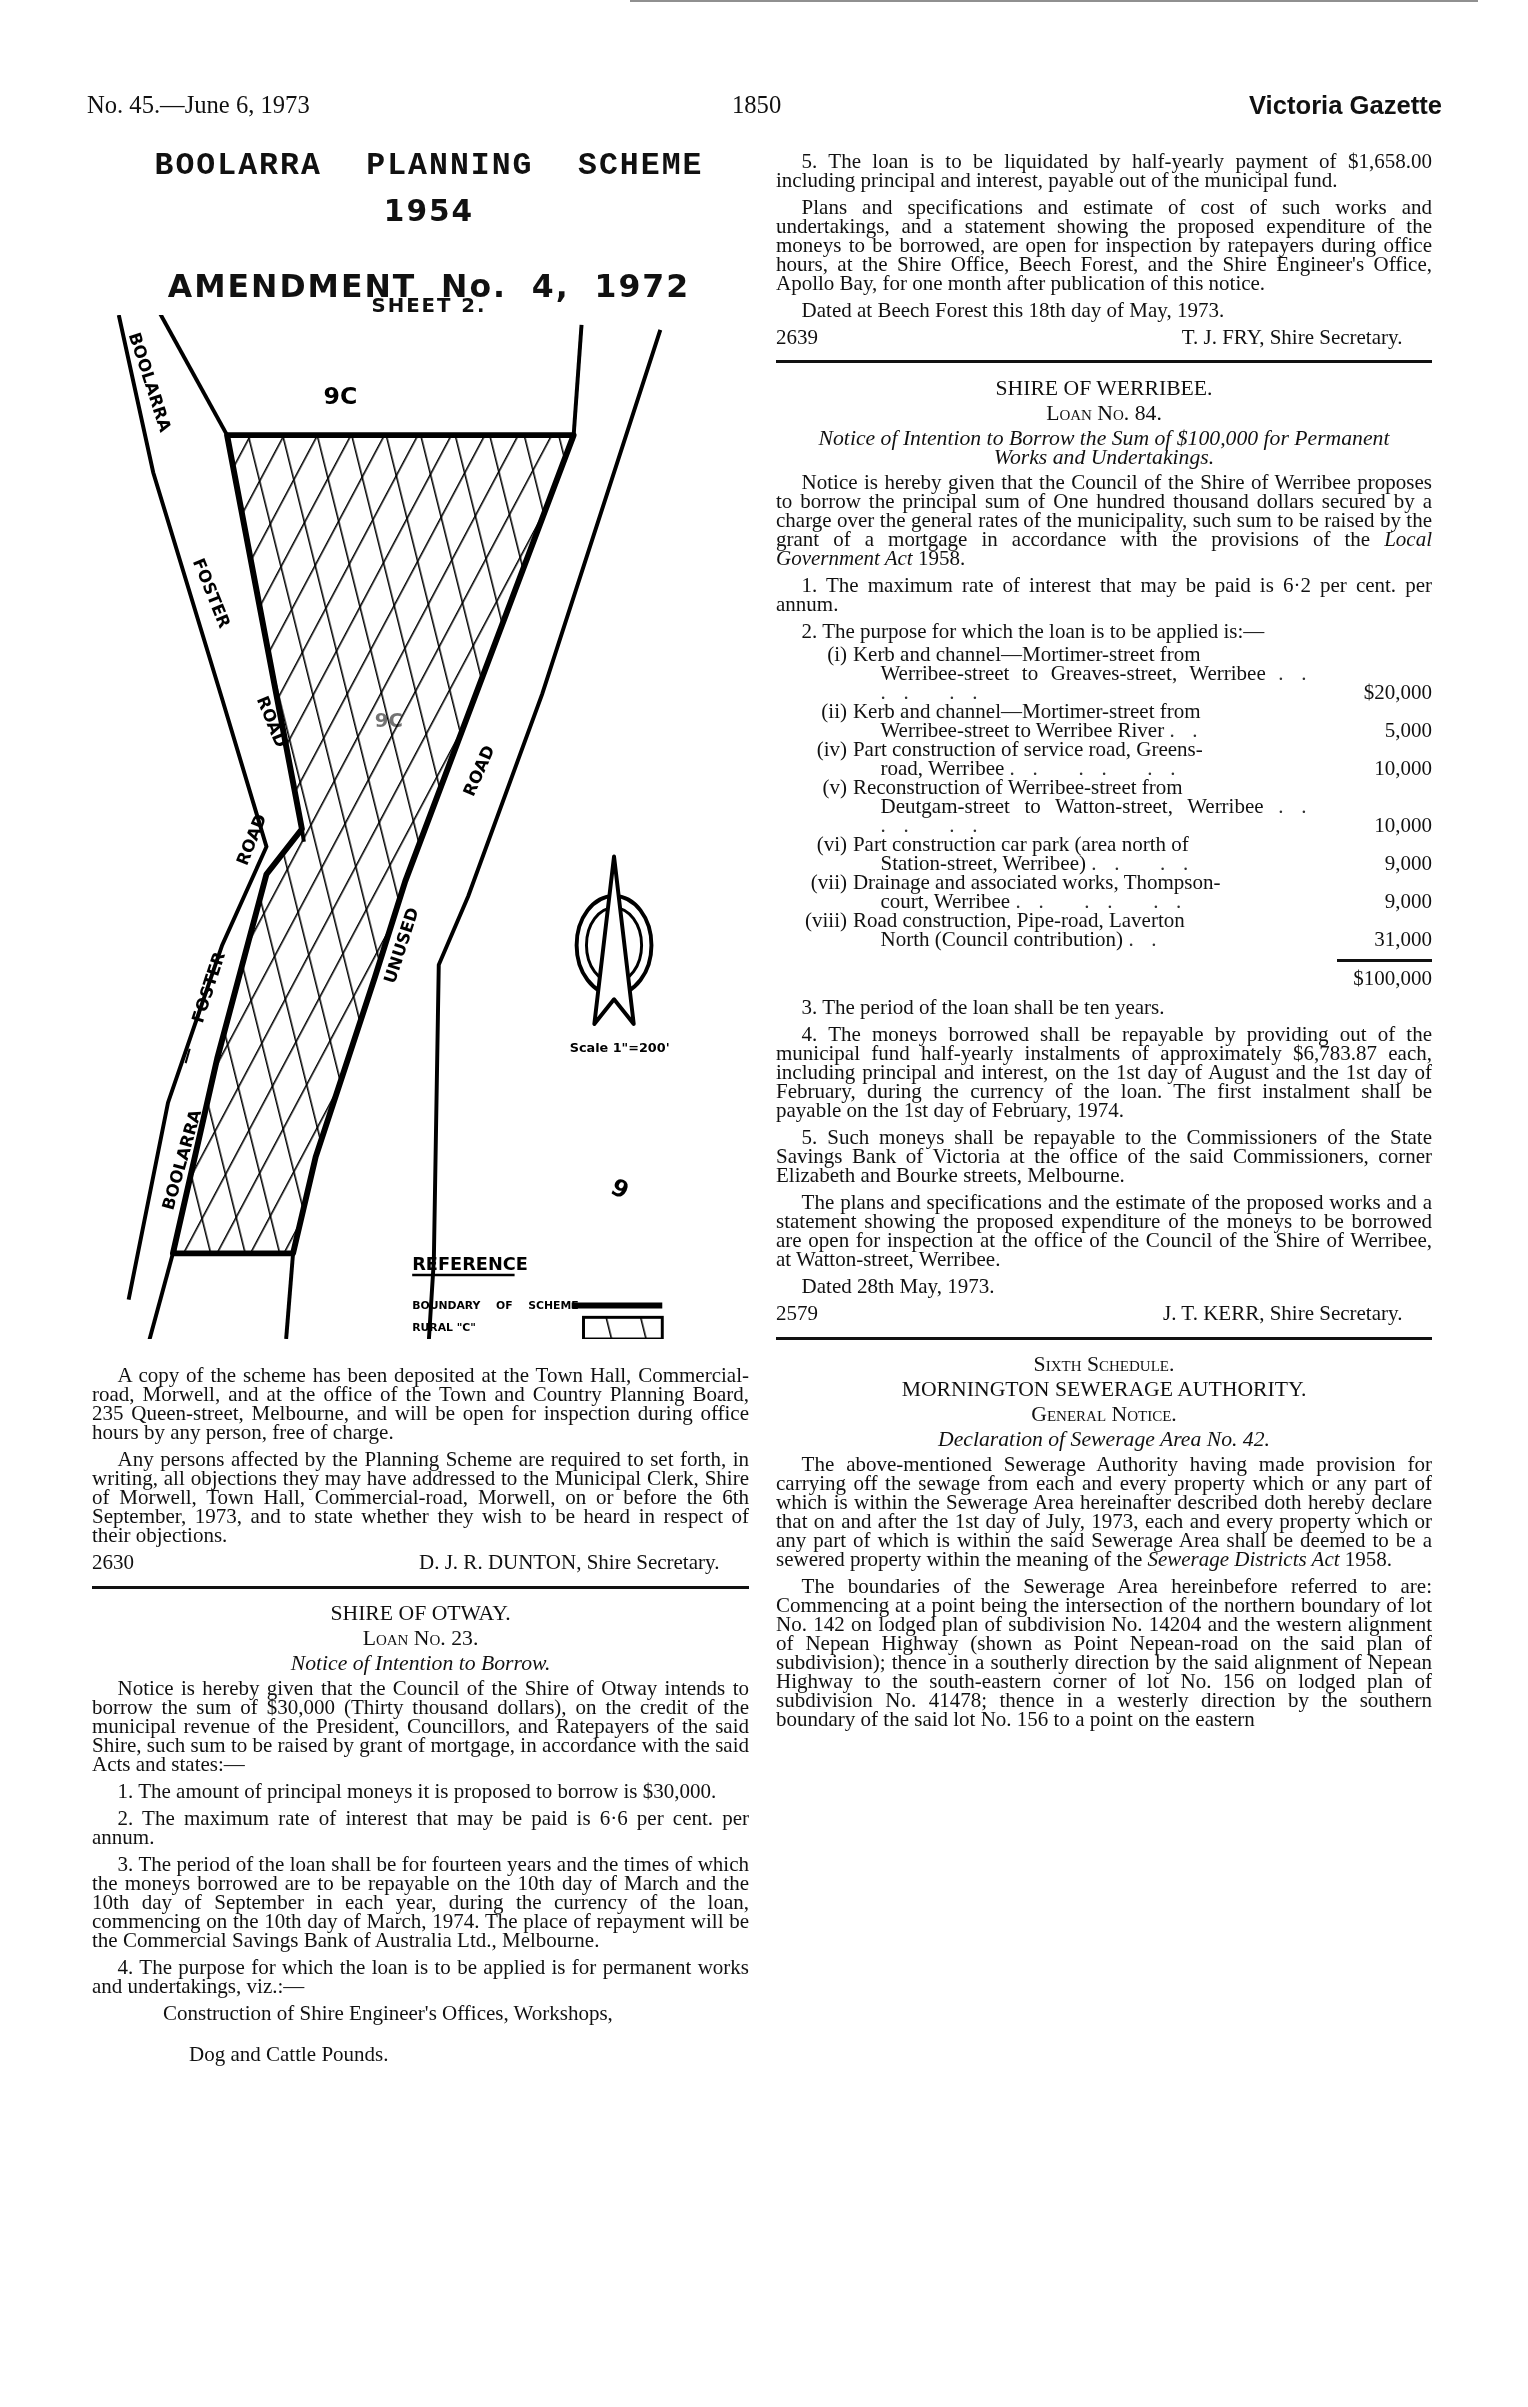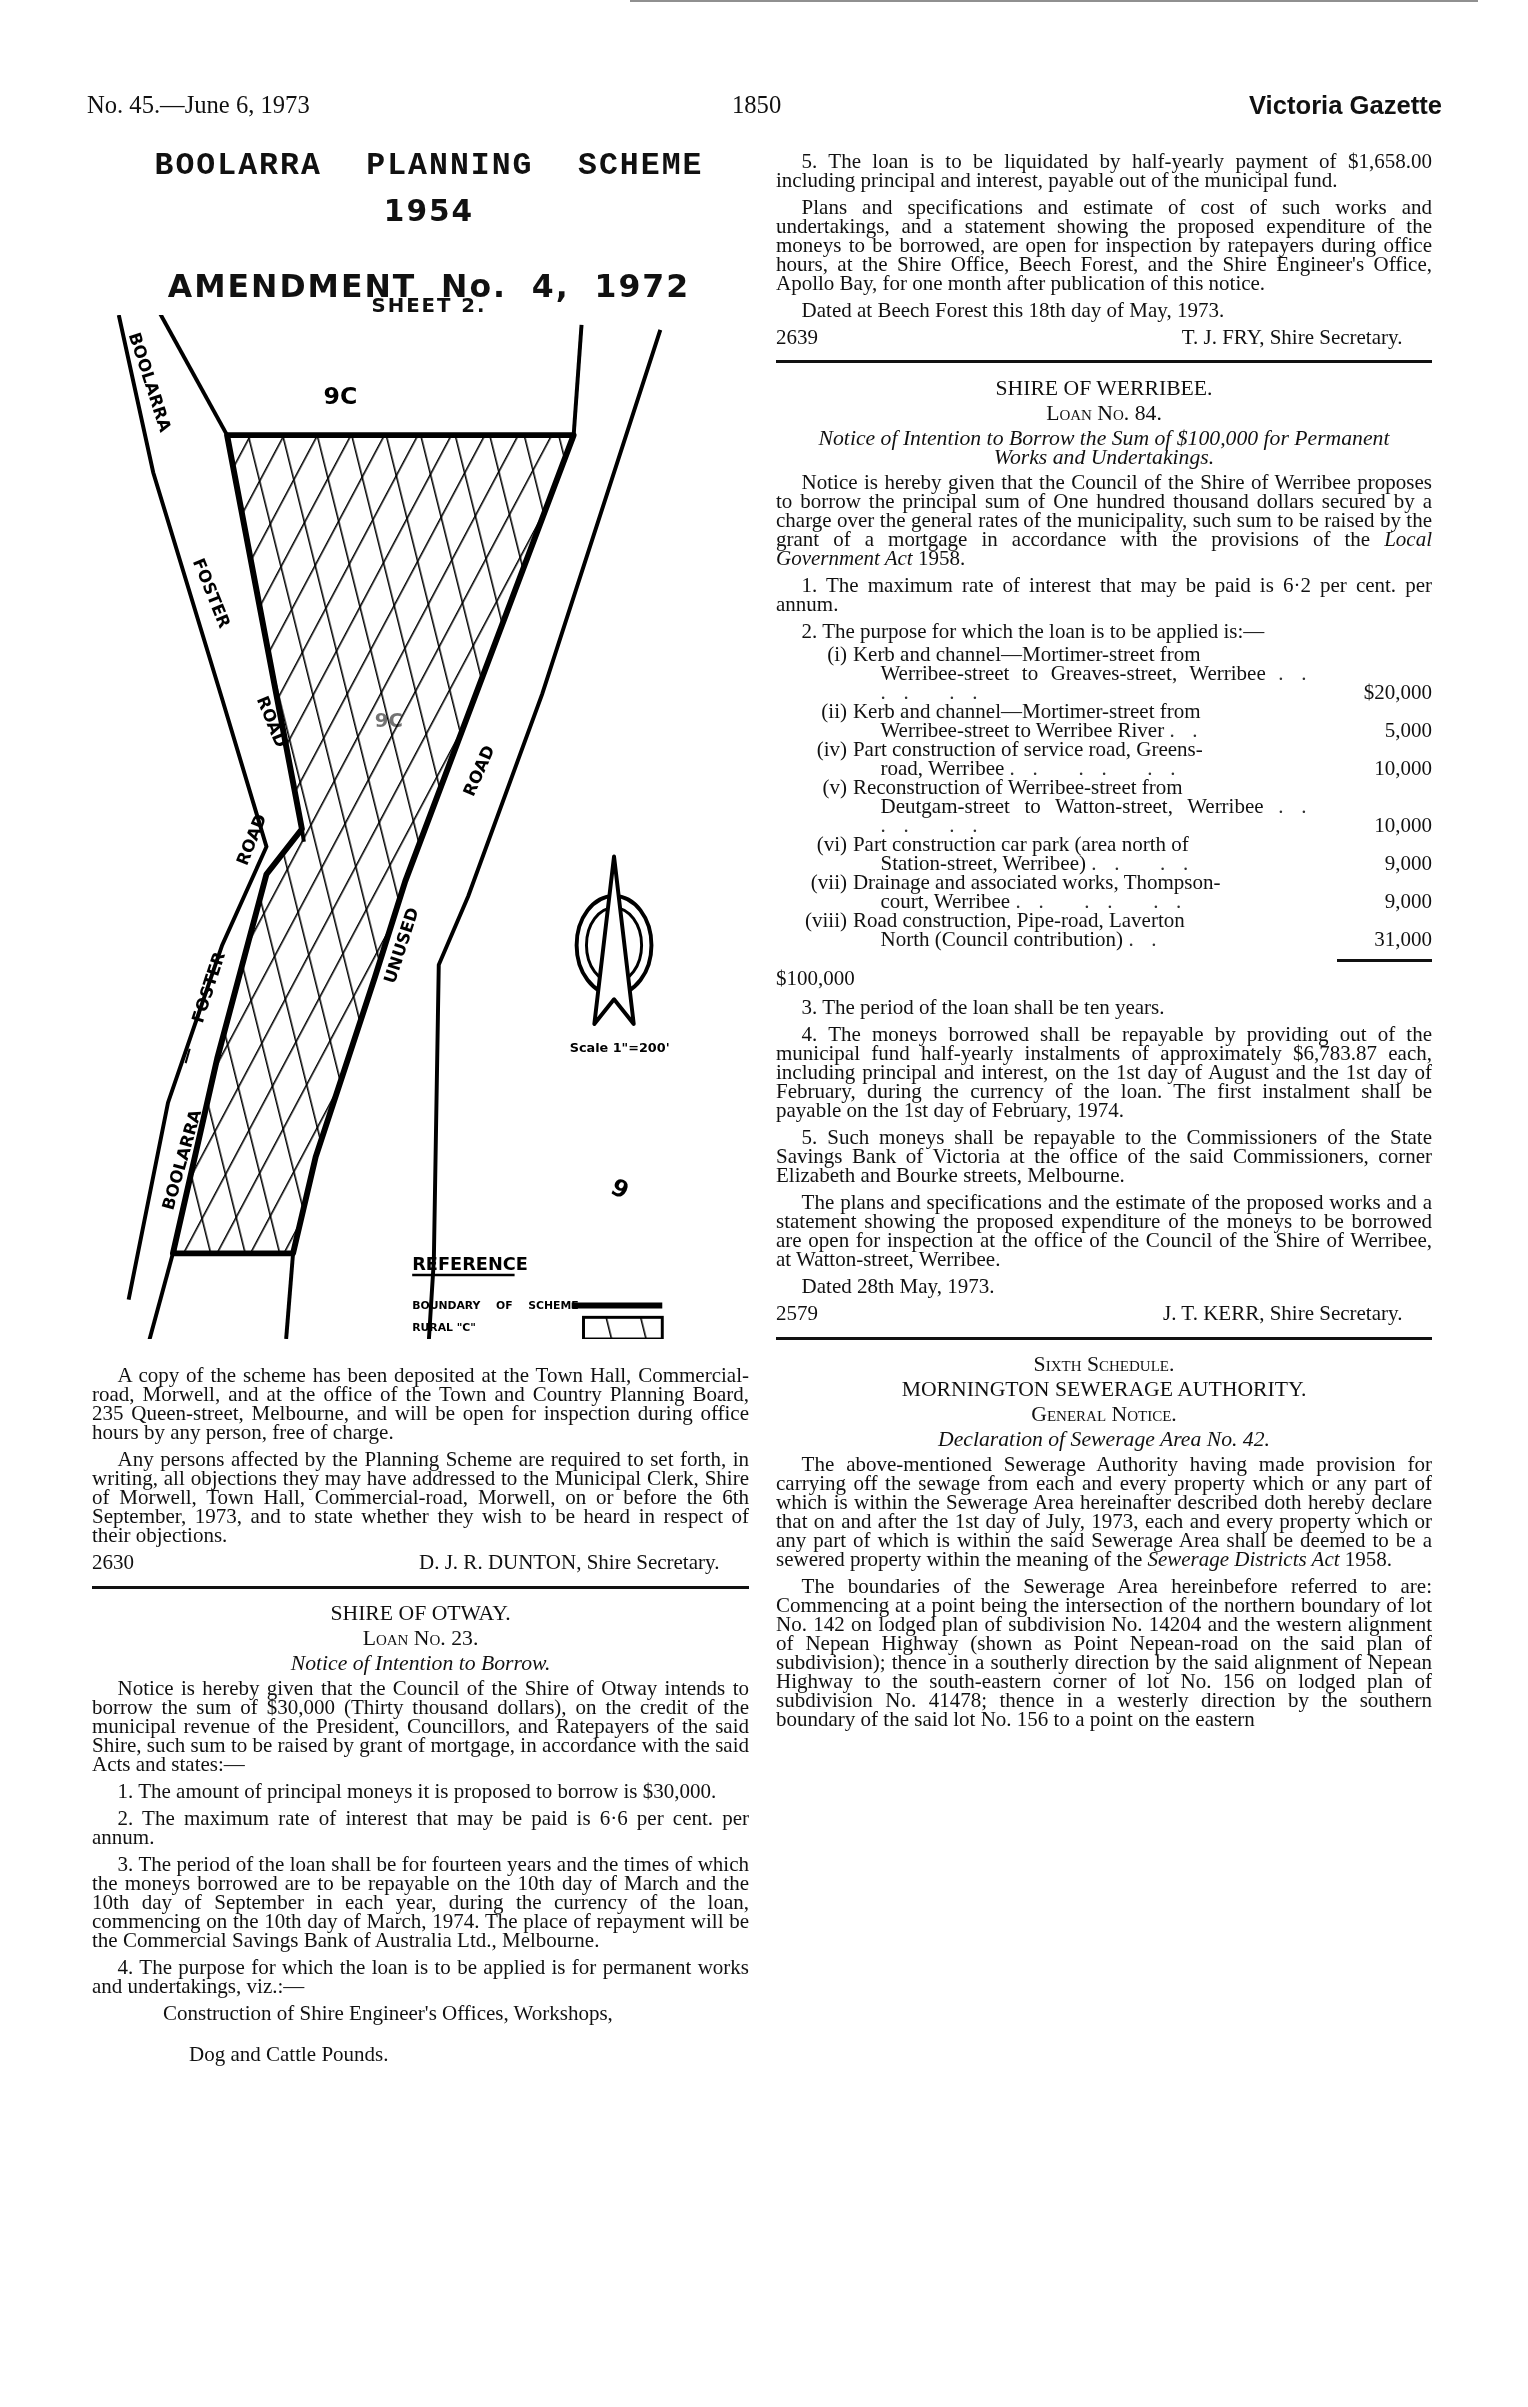--- a/index.html
+++ b/index.html
@@ -26,21 +26,21 @@
 
   .items { margin:3.9px 0 7.9px 0; }
   .item { display:grid; grid-template-columns:71px 1fr 102px; column-gap:5.9px; align-items:end; margin:0; }
   .item .num { text-align:right; align-self:start; }
   .item .desc { text-align:justify; }
   .item .desc .l1 { display:block; }
   .item .desc .rest { display:block; padding-left:27.6px; }
   .item .amt { text-align:right; }
   .leaders { letter-spacing:17.7px; color:#333; }
   .total-rule { margin-left:auto; width:95px; height:3px; background:#111; margin-top:9.9px; margin-bottom:7.9px; }
-  .total { text-align:left; text-indent:0; margin-bottom:9.9px; }
+  .total { text-align:right; text-indent:0; margin-bottom:9.9px; }
 
   
   .map-title { position:absolute; left:99px; width:660px; text-align:center;
                font-family:"DejaVu Sans","Liberation Sans",sans-serif; font-weight:bold; letter-spacing:2px; }
   .mt1 { top:148px; font-size:31.5px; word-spacing:23.6px;font-family:Liberation Mono, monospace; }
   .mt2 { top:194px; font-size:29.6px; }
   .mt3 { top:239px; font-size:31.5px; word-spacing:11.8px;margin-top:29px; }
   .mt4 { top:294px; font-size:19.7px; }
   .map { position:absolute; left:79px; top:315px; width:690px; height:1024px; }
   .map text { font-family:"DejaVu Sans","Liberation Sans",sans-serif; font-weight:bold; fill:#000; }

